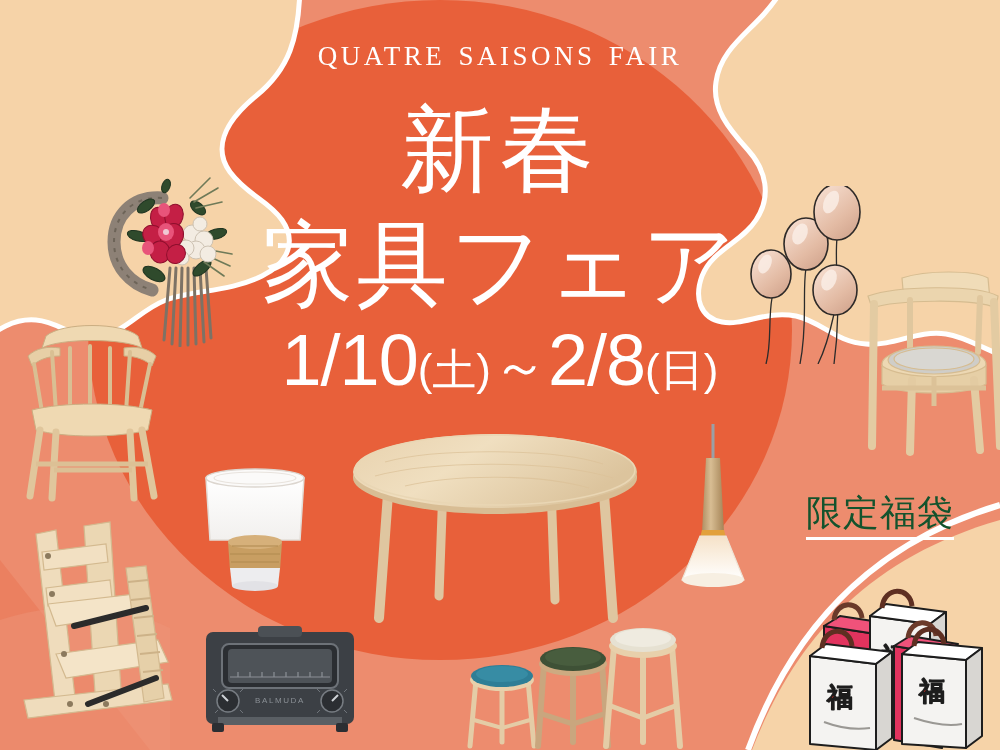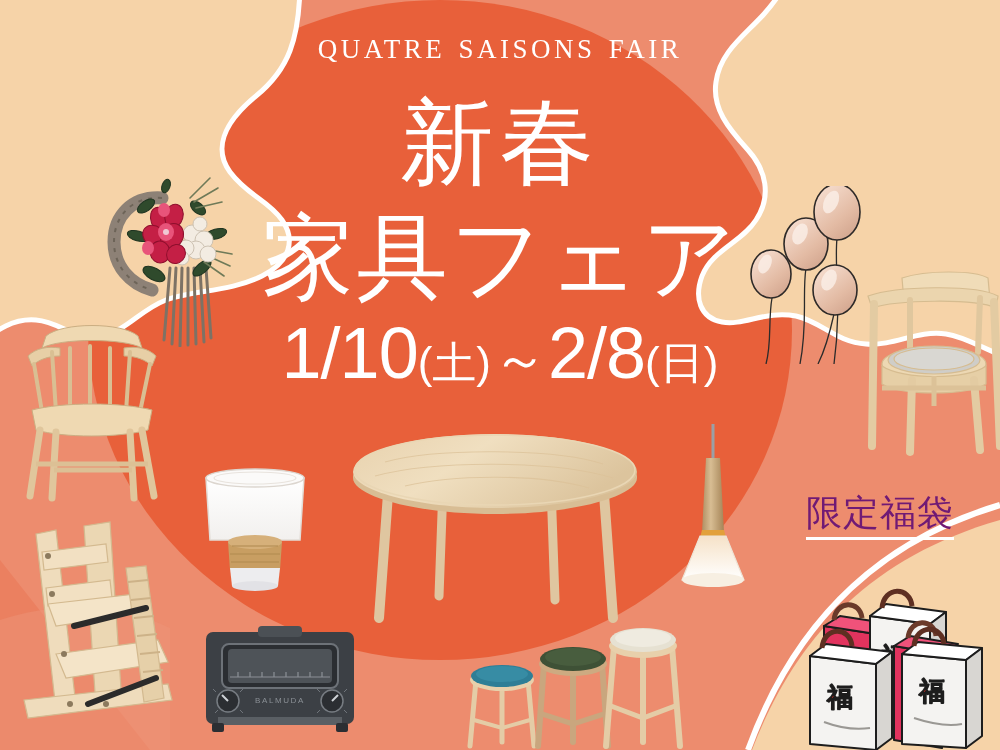--- a/index.html
+++ b/index.html
@@ -14,21 +14,21 @@
 
   
   .layer{position:absolute;left:0;top:0;width:1000px;height:750px;}
 
   
   #headline{
     position:absolute;left:0;top:0;width:1000px;height:420px;
     text-align:center;color:#ffffff;pointer-events:none;
   }
   #fair-title{
-    margin:0;padding-top:25px;
+    margin:0;padding-top:32px;
     font-family:"Liberation Serif","DejaVu Serif",serif;
     font-size:39px;
     letter-spacing:3.5px;
     font-weight:400;
     font-variant:small-caps;
     text-transform:lowercase;
     line-height:1;
   }
   #jp-line1{
     margin:16px;padding-top:16px;
@@ -48,21 +48,21 @@
     font-size:72px;line-height:1.0;font-weight:400;
     letter-spacing:-1px;
   }
   #date-line .dow{font-size:44px;letter-spacing:0;}
   #date-line .tilde{font-size:54px;padding:0 2px;}
 
   
   #lucky-label{
     position:absolute;left:806px;top:492px;
     font-family:"DejaVu Sans","Liberation Sans",sans-serif;
-    font-size:36px;color:#701a75;letter-spacing:1px;
+    font-size:36px;color:#14532d;letter-spacing:1px;
     padding-bottom:4px;
     border-bottom:3px solid #ffffff;
     line-height:1.15;
   }
 
   
   .sprite{position:absolute;}
 </style>
 </head>
 <body>

